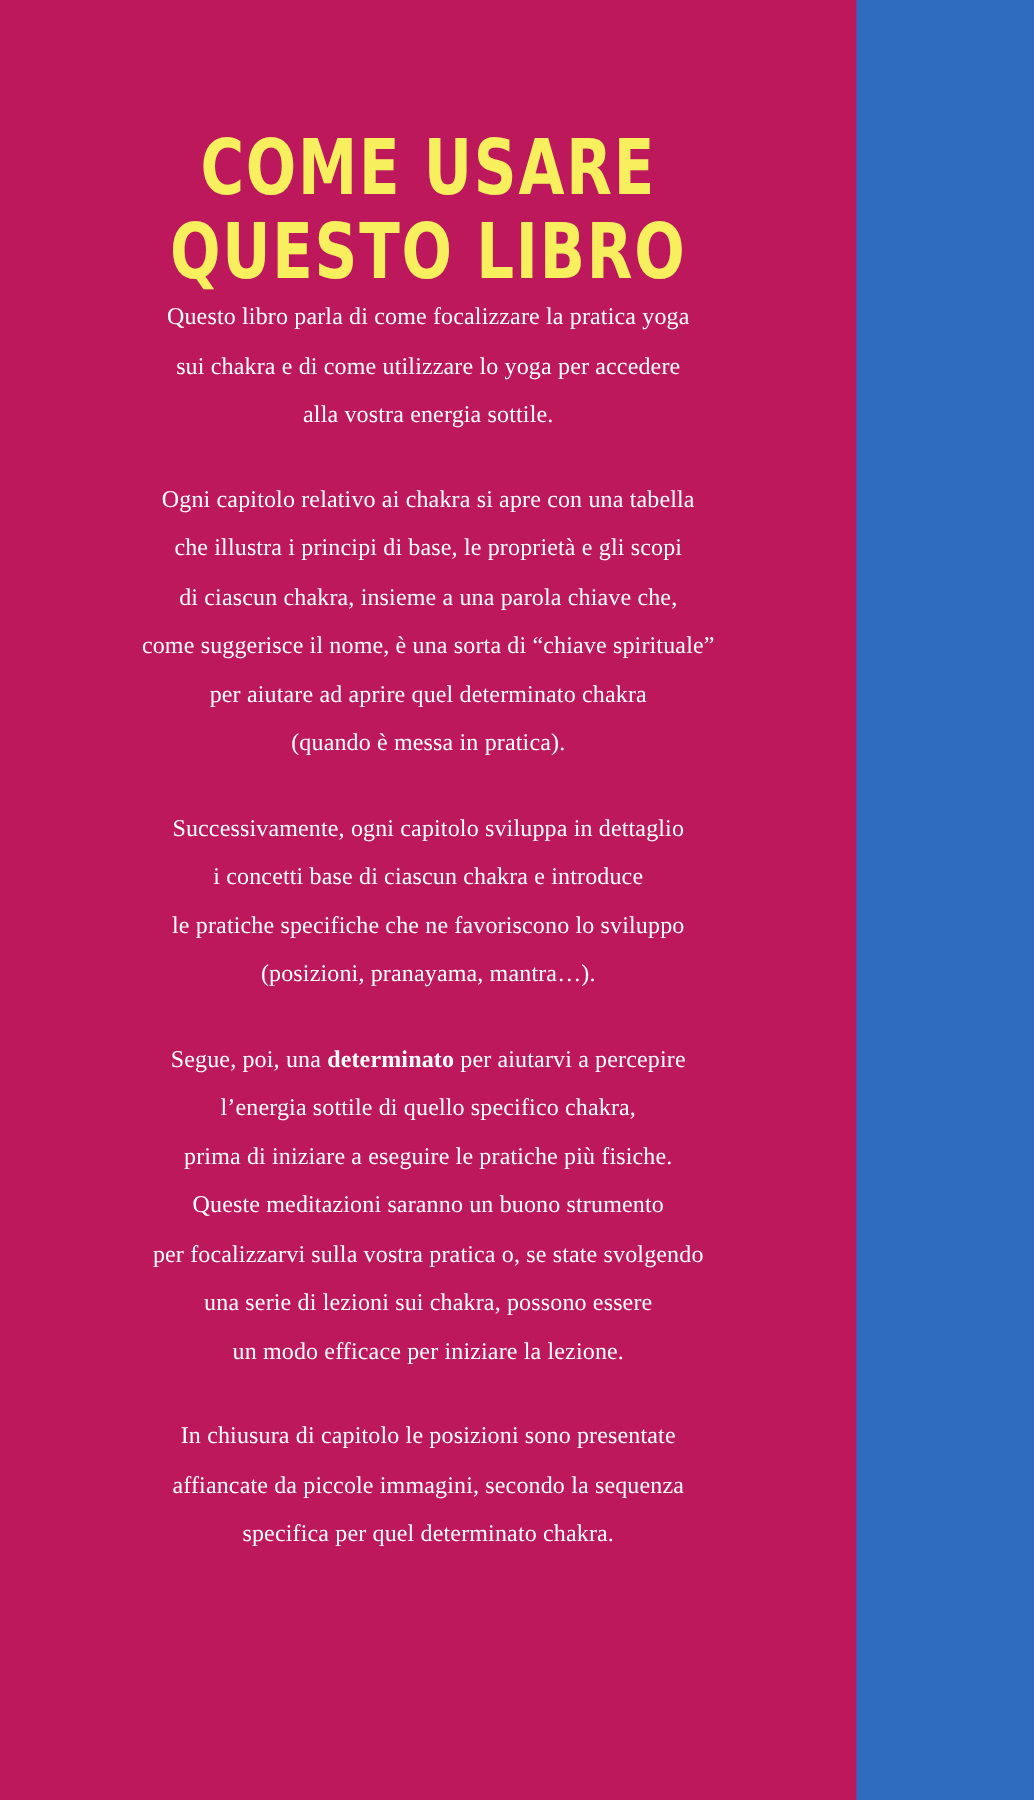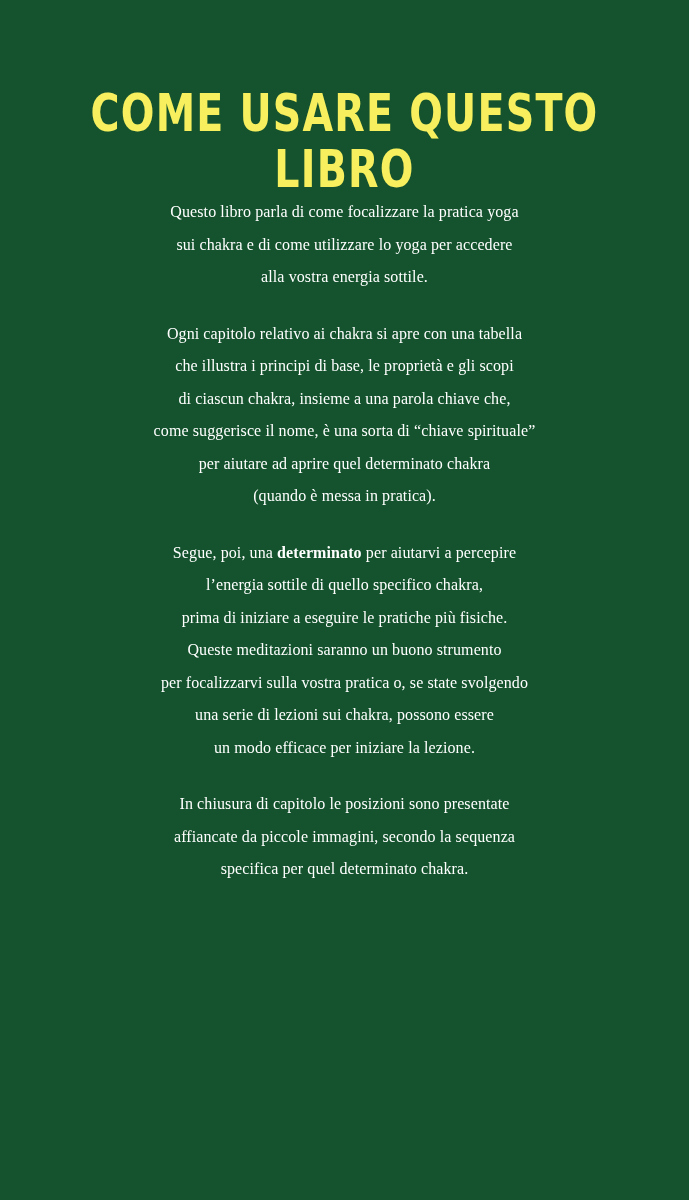--- a/index.html
+++ b/index.html
@@ -8,23 +8,23 @@
   }
   body {
     width: 689px;
     height: 1200px;
     background: #2f6cc0;
     font-family: "Liberation Serif", serif;
     overflow: hidden;
   }
   .page {
     position: relative;
-    width: 689px;
+    width: 571px;
     height: 1200px;
-    background: #14532d;
+    background: #be185d;
     box-sizing: border-box;
     padding: 0 44px;
   }
   .title {
     margin: 0;
     padding-top: 66px;
     text-align: center;
     color: #f7ef5e;
     font-family: "DejaVu Sans", sans-serif;
     font-weight: bold;
@@ -54,16 +54,17 @@
   }
 </style>
 </head>
 <body>
 
 <div class="page">
   <h1 class="title">COME USARE QUESTO LIBRO</h1>
   <div class="body-copy">
     <p class="para">Questo libro parla di come focalizzare la pratica yoga<br>sui chakra e di come utilizzare lo yoga per accedere<br>alla vostra energia sottile.</p>
     <p class="para">Ogni capitolo relativo ai chakra si apre con una tabella<br>che illustra i principi di base, le proprietà e gli scopi<br>di ciascun chakra, insieme a una parola chiave che,<br>come suggerisce il nome, è una sorta di “chiave spirituale”<br>per aiutare ad aprire quel determinato chakra<br>(quando è messa in pratica).</p>
+    <p class="para">Successivamente, ogni capitolo sviluppa in dettaglio<br>i concetti base di ciascun chakra e introduce<br>le pratiche specifiche che ne favoriscono lo sviluppo<br>(posizioni, pranayama, mantra…).</p>
     <p class="para">Segue, poi, una <b>determinato</b> per aiutarvi a percepire<br>l’energia sottile di quello specifico chakra,<br>prima di iniziare a eseguire le pratiche più fisiche.<br>Queste meditazioni saranno un buono strumento<br>per focalizzarvi sulla vostra pratica o, se state svolgendo<br>una serie di lezioni sui chakra, possono essere<br>un modo efficace per iniziare la lezione.</p>
     <p class="para">In chiusura di capitolo le posizioni sono presentate<br>affiancate da piccole immagini, secondo la sequenza<br>specifica per quel determinato chakra.</p>
   </div>
 </div>
 
 </body></html>

